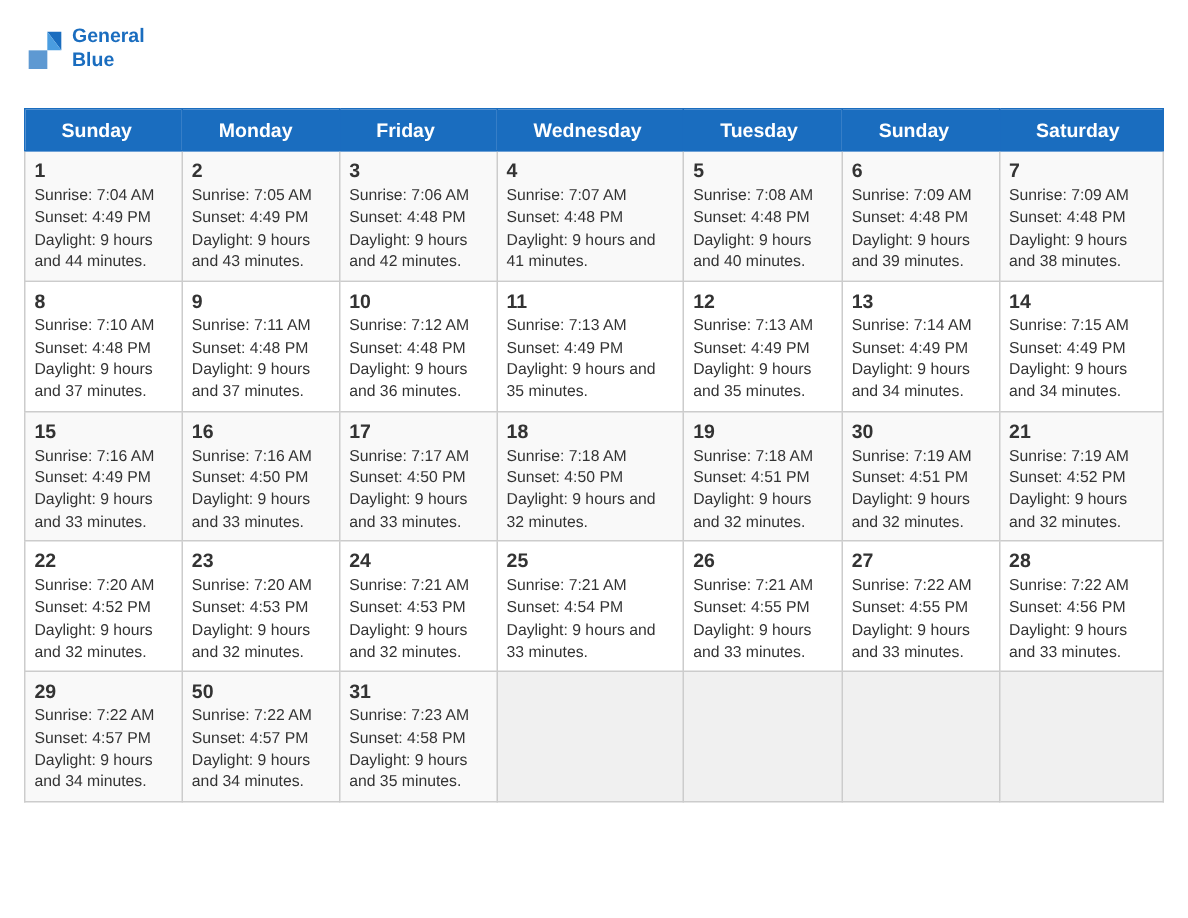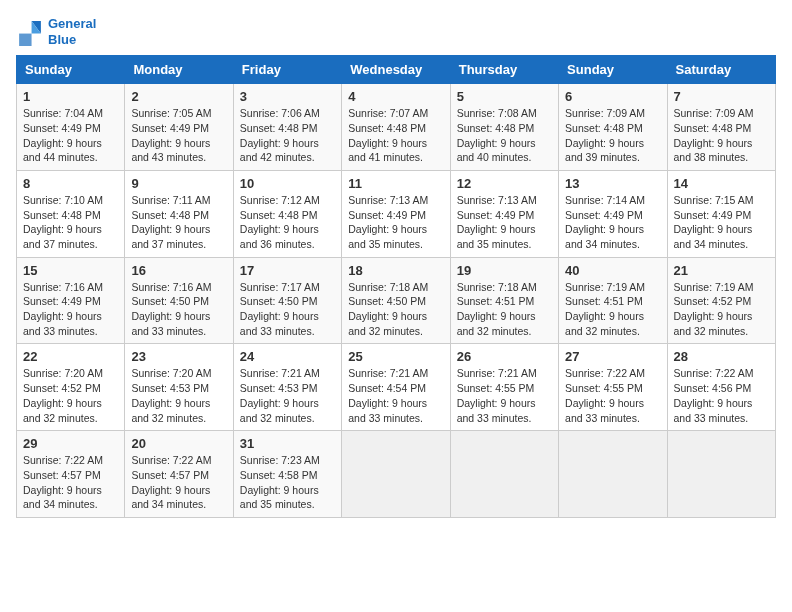--- a/index.html
+++ b/index.html
@@ -7,21 +7,21 @@
       font-family: Arial, sans-serif;
       background: #fff;
       width: 792px;
       min-height: 612px;
       padding: 16px;
     }
     .header {
       display: flex;
       align-items: flex-end;
       justify-content: space-between;
-      margin-bottom: 8px;
+      margin-bottom: 25px;
     }
     .logo {
       display: flex;
       align-items: center;
       gap: 4px;
     }
     .logo-text {
       font-size: 13px;
       font-weight: bold;
       color: #333;
@@ -49,21 +49,21 @@
       width: 100%;
       border-collapse: collapse;
       font-size: 11px;
     }
     .calendar thead th {
       background-color: #1a6dbf;
       color: #fff;
       font-size: 13px;
       font-weight: bold;
       text-align: left;
-      padding: 6px 8px;
+      padding: 6px 24px;
       border: 1px solid #1a6dbf;
     }
     .calendar tbody td {
       vertical-align: top;
       border: 1px solid #ccc;
       padding: 5px 6px;
       min-width: 100px;
       background: #fff;
     }
     .calendar tbody tr:nth-child(odd) td {
@@ -106,21 +106,21 @@
   </div>
 </div>
 
 <table class="calendar">
   <thead>
     <tr id="header-row">
         <th>Sunday</th>
         <th>Monday</th>
         <th>Friday</th>
         <th>Wednesday</th>
-        <th>Thursday</th>
+        <th>Tuesday</th>
         <th>Sunday</th>
         <th>Saturday</th>
       </tr>
   </thead>
   <tbody id="calendar-body">
       <tr>
         <td>
           <span class="day-num">1</span>
         <div class="day-info">
           Sunrise: 7:04 AM<br>
@@ -270,21 +270,21 @@
         </td>
         <td>
           <span class="day-num">19</span>
         <div class="day-info">
           Sunrise: 7:18 AM<br>
           Sunset: 4:51 PM<br>
           Daylight: 9 hours and 32 minutes.
         </div>
         </td>
         <td>
-          <span class="day-num">40</span>
+          <span class="day-num">30</span>
         <div class="day-info">
           Sunrise: 7:19 AM<br>
           Sunset: 4:51 PM<br>
           Daylight: 9 hours and 32 minutes.
         </div>
         </td>
         <td>
           <span class="day-num">21</span>
         <div class="day-info">
           Sunrise: 7:19 AM<br>
@@ -354,21 +354,21 @@
       <tr>
         <td>
           <span class="day-num">29</span>
         <div class="day-info">
           Sunrise: 7:22 AM<br>
           Sunset: 4:57 PM<br>
           Daylight: 9 hours and 34 minutes.
         </div>
         </td>
         <td>
-          <span class="day-num">20</span>
+          <span class="day-num">50</span>
         <div class="day-info">
           Sunrise: 7:22 AM<br>
           Sunset: 4:57 PM<br>
           Daylight: 9 hours and 34 minutes.
         </div>
         </td>
         <td>
           <span class="day-num">31</span>
         <div class="day-info">
           Sunrise: 7:23 AM<br>

